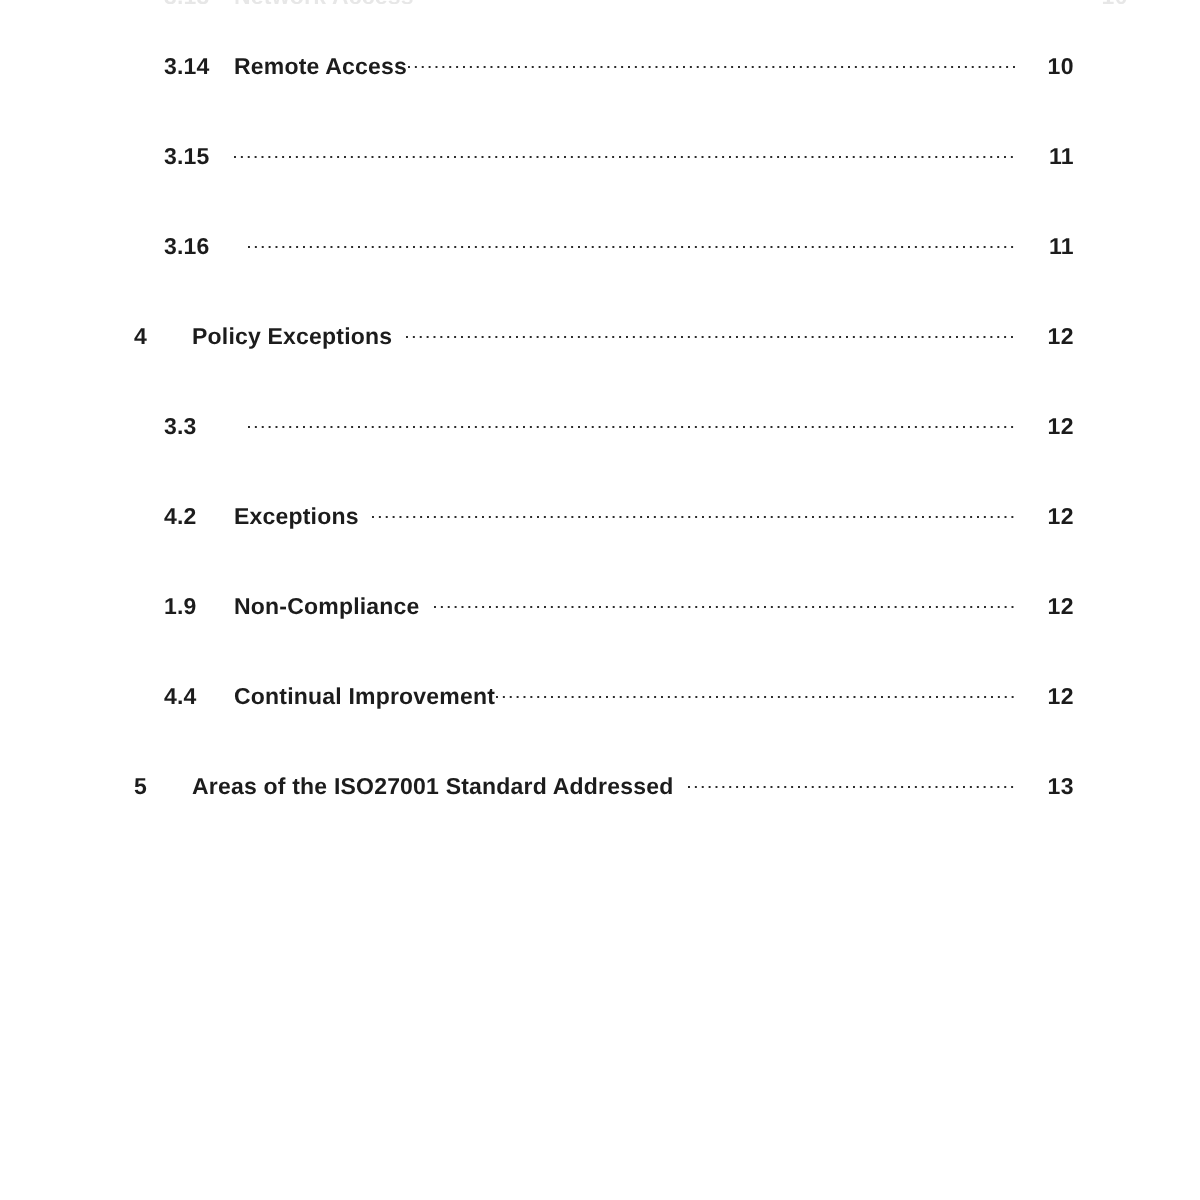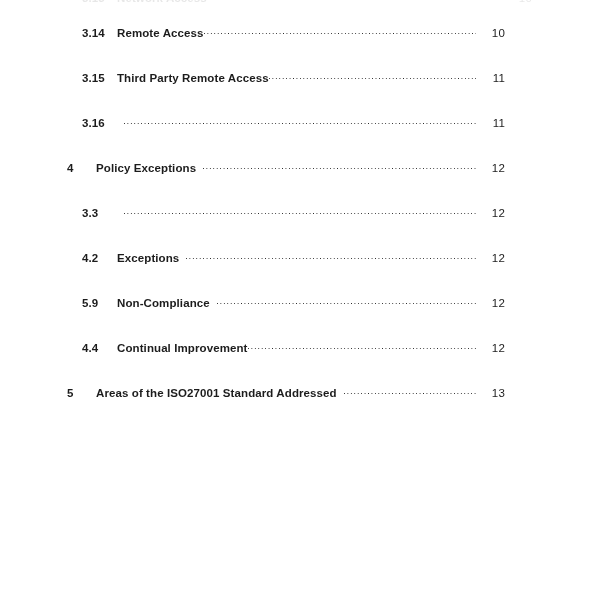--- a/index.html
+++ b/index.html
@@ -96,22 +96,22 @@
     height: 1px;
     background-image: radial-gradient(circle at 0.5px 0.5px, #2b2b2b 0.5px, rgba(0,0,0,0) 0.6px);
     background-size: 3.45px 1px;
     background-repeat: repeat-x;
   }
 
   .toc-page {
     flex: 0 0 auto;
     width: 26px;
     text-align: right;
-    margin-right: 68px;
-    font-weight: 400;
+    margin-right: 36px;
+    font-weight: 700;
     letter-spacing: 0.2px;
   }
 
   .toc-num { font-weight: 700; }
   .toc-title { font-weight: 700; }
 </style>
 </head>
 <body>
 
 <div class="page">
@@ -129,21 +129,20 @@
   <div class="toc-list">
       <div class="toc-row lvl2">
         <span class="toc-num">3.14</span>
         <span class="toc-title">Remote Access</span>
         <span class="toc-gap"></span>
         <span class="toc-leader"></span>
         <span class="toc-page">10</span>
       </div>
       <div class="toc-row lvl2">
         <span class="toc-num">3.15</span>
-        <span class="toc-title">Third Party Remote Access</span>
         <span class="toc-gap"></span>
         <span class="toc-leader"></span>
         <span class="toc-page">11</span>
       </div>
       <div class="toc-row lvl2 has-gap">
         <span class="toc-num">3.16</span>
         <span class="toc-gap"></span>
         <span class="toc-leader"></span>
         <span class="toc-page">11</span>
       </div>
@@ -161,21 +160,21 @@
         <span class="toc-page">12</span>
       </div>
       <div class="toc-row lvl2 has-gap">
         <span class="toc-num">4.2</span>
         <span class="toc-title">Exceptions</span>
         <span class="toc-gap"></span>
         <span class="toc-leader"></span>
         <span class="toc-page">12</span>
       </div>
       <div class="toc-row lvl2 has-gap">
-        <span class="toc-num">5.9</span>
+        <span class="toc-num">1.9</span>
         <span class="toc-title">Non-Compliance</span>
         <span class="toc-gap"></span>
         <span class="toc-leader"></span>
         <span class="toc-page">12</span>
       </div>
       <div class="toc-row lvl2">
         <span class="toc-num">4.4</span>
         <span class="toc-title">Continual Improvement</span>
         <span class="toc-gap"></span>
         <span class="toc-leader"></span>

